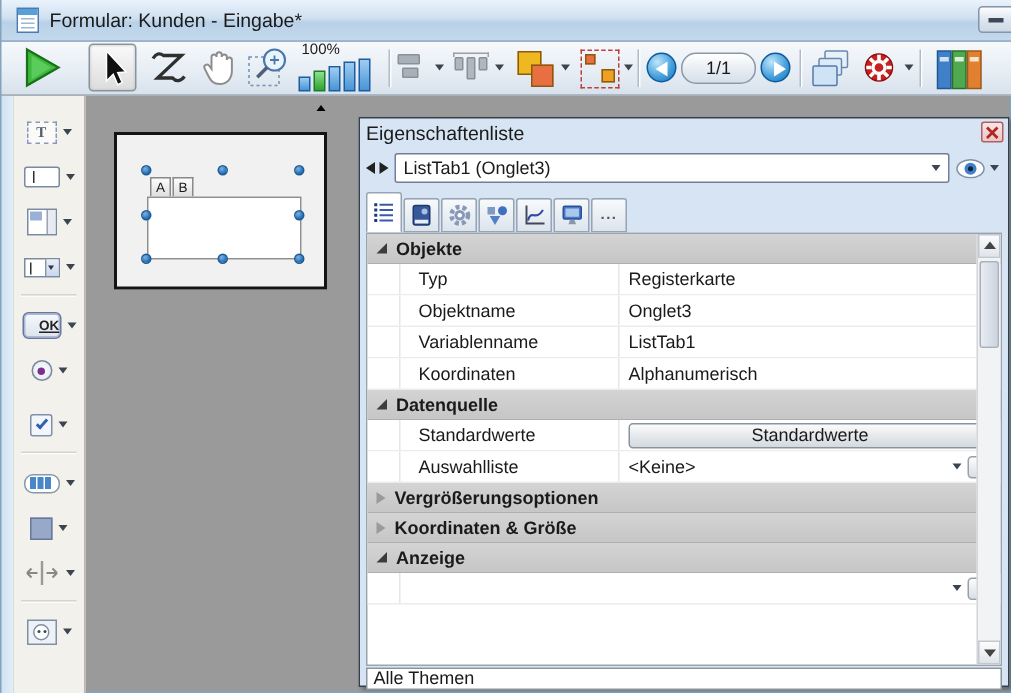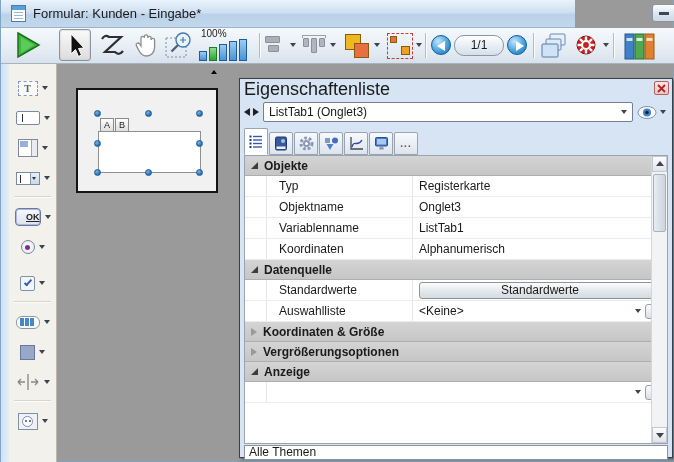--- a/index.html
+++ b/index.html
@@ -2,21 +2,21 @@
 <html><head>
 <meta charset="utf-8">
 <style>
   * { margin:0; padding:0; box-sizing:border-box; }
   html,body { width:674px; height:462px; overflow:hidden; }
   body { font-family:"Liberation Sans", sans-serif; font-size:12px; color:#1a1a1a; }
 
   #win { position:relative; width:674px; height:462px; background:#9a9a9a; border-left:1px solid #7fa4c4; border-right:1px solid #7fa4c4; border-bottom:1px solid #7fa4c4; }
 
   
-  .titlebar { position:absolute; left:0; top:0; width:574px; height:28px;
+  .titlebar { position:absolute; left:0; top:0; width:674px; height:28px;
     background:linear-gradient(#eaf3fc, #cfe0f0 45%, #b9d1e8 55%, #c3d8ec);
     border-bottom:1px solid #98b4d0; }
   .title-icon { position:absolute; left:10px; top:5px; width:15px; height:17px; background:#fff; border:1px solid #4a7cb0; }
   .title-icon .hdr { height:4px; background:#5aa0d8; }
   .title-icon .ln { height:1px; background:#9ab8d0; margin:2px 2px 0 2px; }
   .title-text { position:absolute; left:32px; top:0; line-height:27px; font-size:13px; }
   .min-btn { position:absolute; left:651px; top:4px; width:30px; height:18px; border:1px solid #8696a8; border-radius:3px;
     background:linear-gradient(#fdfdfd,#dfe7ef 50%,#cdd9e5); }
   .min-btn .dash { position:absolute; left:6px; top:7px; width:10px; height:3px; background:#3c4858; }
 
@@ -80,21 +80,21 @@
   .ic-socket .c i { width:2px; height:2px; background:#334a66; border-radius:50%; }
 
   
   .formwin { position:absolute; left:75px; top:88px; width:142px; height:105px; background:#f1f1f1; border:2px solid #141414; }
   .tab { position:absolute; width:14px; height:13px; border:1px solid #8a8a8a; border-bottom:none; background:linear-gradient(#fdfdfd,#dedede); font-size:9px; text-align:center; line-height:12px; }
   .tabbody { position:absolute; left:20px; top:41px; width:103px; height:42px; background:#fff; border:1px solid #8f8f8f; }
   .handle { position:absolute; width:7px; height:7px; border-radius:50%; background:radial-gradient(circle at 35% 30%, #7db2e4, #2f78bc 60%, #1c5a94); border:1px solid #1c5a94; }
 
   
   .panel { position:absolute; left:238px; top:78px; width:434px; height:380px; background:#d6e4f3; border:1px solid #36404a; box-shadow:2px 2px 3px rgba(0,0,0,.35); }
-  .ptitle { position:absolute; left:4px; top:2px; font-size:18px; line-height:16px; }
+  .ptitle { position:absolute; left:4px; top:2px; font-size:13px; line-height:16px; }
   .pclose { position:absolute; right:3px; top:2px; width:15px; height:14px; border:1px solid #b06060; border-radius:2px; background:linear-gradient(#f8e4e4,#eac6c6); }
   .pclose svg { display:block; margin:2px auto 0; }
 
   .selrow { position:absolute; left:4px; top:21px; right:4px; height:24px; display:flex; align-items:center; gap:4px; }
   .recarrows { display:flex; gap:3px; align-items:center; }
   .tri-bl { width:0; height:0; border-top:4px solid transparent; border-bottom:4px solid transparent; border-right:6px solid #202020; }
   .tri-br { width:0; height:0; border-top:4px solid transparent; border-bottom:4px solid transparent; border-left:6px solid #202020; }
   .selcombo { flex:1; height:20px; border:1px solid #70809a; border-radius:2px; background:#fff; position:relative; line-height:18px; padding-left:5px; }
   .selcombo .dd { position:absolute; right:5px; top:7px; }
   .eyewrap { display:flex; align-items:center; gap:3px; padding-right:2px; }
@@ -485,25 +485,25 @@
           <div class="plabel">Auswahlliste</div>
         <div class="pval">
             <span>&lt;Keine&gt;</span>
             <div class="dd"></div>
             <div class="browse">...</div>
           </div>
       </div>
 
       <div class="psec">
         <div class="tri-col"></div>
-        <span>Koordinaten &amp; Größe</span>
+        <span>Vergrößerungsoptionen</span>
       </div>
       <div class="psec">
         <div class="tri-col"></div>
-        <span>Vergrößerungsoptionen</span>
+        <span>Koordinaten &amp; Größe</span>
       </div>
       <div class="psec">
         <div class="tri-exp"></div>
         <span>Anzeige</span>
       </div>
       <div class="prow">
         <div class="gut"></div>
         <div class="pval">
             <span></span>
             <div class="dd"></div>

